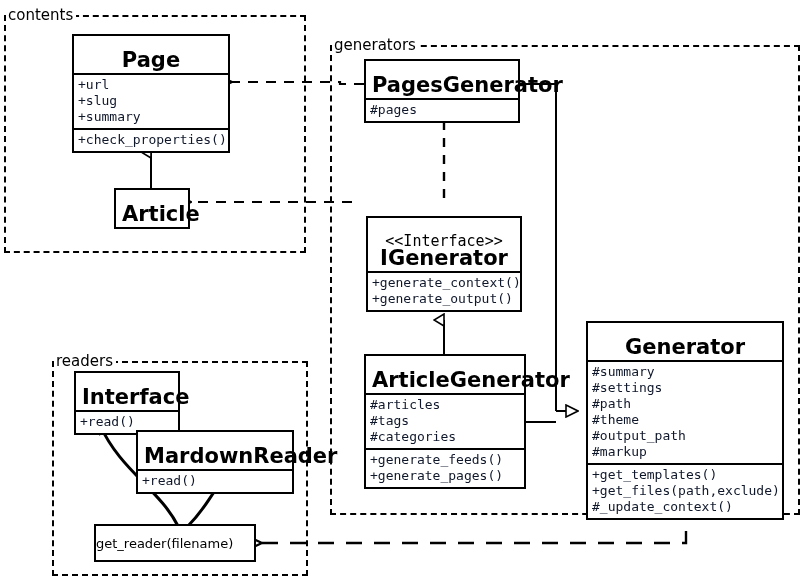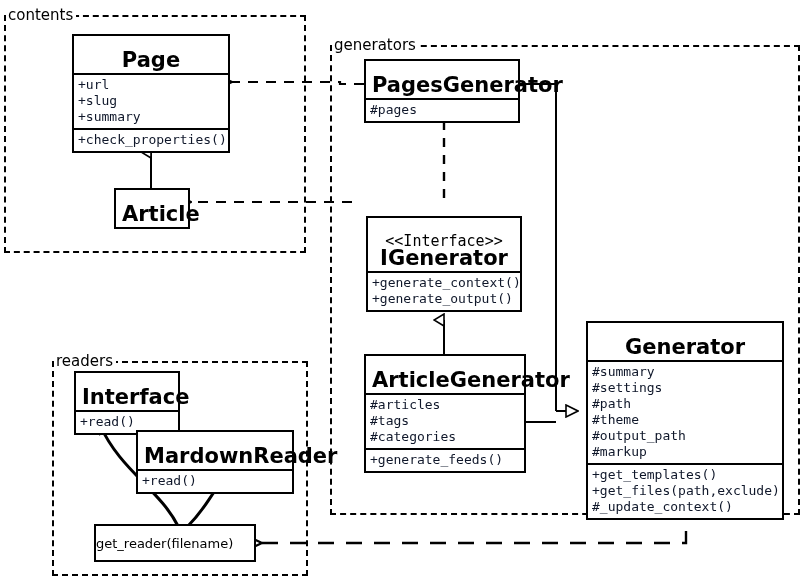--- a/index.html
+++ b/index.html
@@ -195,20 +195,21 @@
 
   <div class="cls" style="left:364px; top:354px; width:162px;">
     <div class="cls-title">ArticleGenerator</div>
     <div class="cls-section cls-sep">
       <div>#articles</div>
       <div>#tags</div>
       <div>#categories</div>
     </div>
     <div class="cls-section cls-sep">
       <div>+generate_feeds()</div>
+      <div>+generate_pages()</div>
     </div>
   </div>
 
   <div class="cls" style="left:586px; top:321px; width:198px;">
     <div class="cls-title">Generator</div>
     <div class="cls-section cls-sep">
       <div>#summary</div>
       <div>#settings</div>
       <div>#path</div>
       <div>#theme</div>

